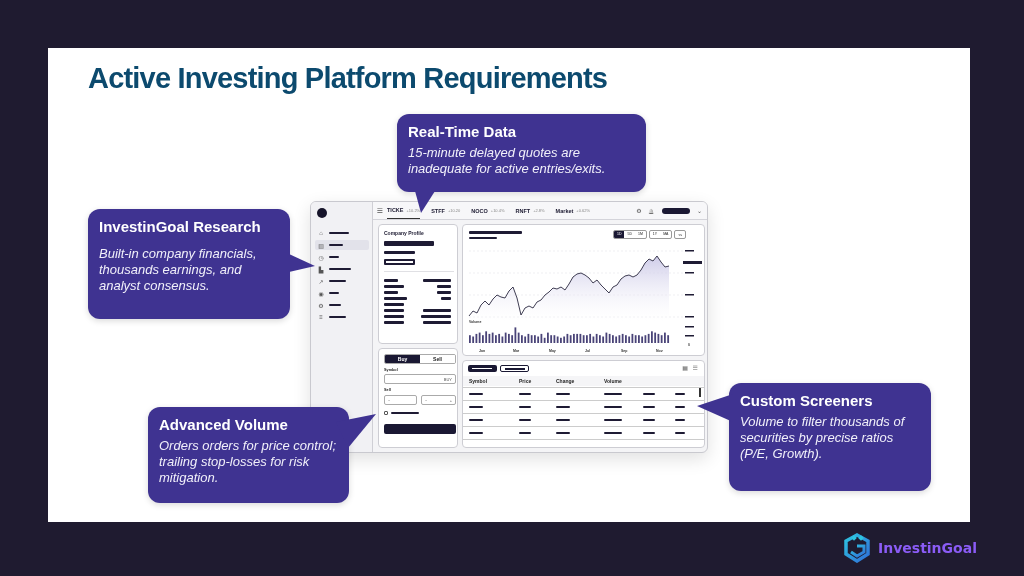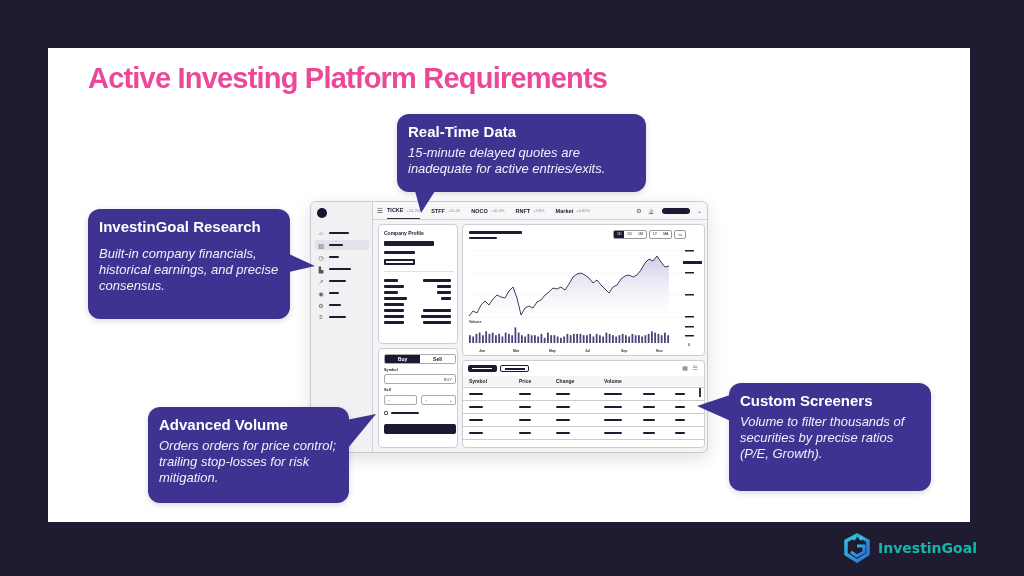--- a/index.html
+++ b/index.html
@@ -1,19 +1,19 @@
 <!DOCTYPE html>
 <html><head>
 <meta charset="utf-8">
 <style>
   * { box-sizing: border-box; margin: 0; padding: 0; }
   html, body { width: 1024px; height: 576px; overflow: hidden; }
   body { background: #1f1b30; font-family: "Liberation Sans", sans-serif; position: relative; }
   .slide { position: absolute; left: 48px; top: 48px; width: 922px; height: 474px; background: #ffffff; }
-  .slide-title { position: absolute; left: 40px; top: 14px; font-size: 29px; font-weight: 700; color: #ec4899; letter-spacing: -0.8px; font-family: "Liberation Sans", sans-serif; }
+  .slide-title { position: absolute; left: 40px; top: 14px; font-size: 29px; font-weight: 700; color: #0c4a6e; letter-spacing: -0.8px; font-family: "Liberation Sans", sans-serif; }
 
   
   .app { position: absolute; left: 262px; top: 153px; width: 398px; height: 252px; background: #f4f4f6; border: 1px solid #c9c9cf; border-radius: 6px; box-shadow: 0 6px 18px rgba(0,0,0,0.12); overflow: hidden; }
   .app-side { position: absolute; left: 0; top: 0; width: 62px; height: 100%; background: #f1f1f4; border-right: 1px solid #cfcfd5; }
   .app-logo { position: absolute; left: 6px; top: 6px; width: 10px; height: 10px; border-radius: 50%; background: #16142a; }
   .side-item { position: absolute; left: 4px; height: 10px; width: 54px; display: flex; align-items: center; border-radius: 2px; }
   .side-item.active { background: #e2e2ea; }
   .side-item .ico { width: 8px; font-size: 6px; color: #555; text-align: center; margin-left: 2px; }
   .side-item .bar { height: 2px; background: #1e1b34; margin-left: 4px; border-radius: 1px; }
 
@@ -51,21 +51,21 @@
   .scr-head span { position: absolute; }
   .scr-row { position: absolute; left: 0; width: 100%; height: 11px; border-top: 1px solid #ccc; }
 
   
   .callout { position: absolute; background: #3f3391; color: #fff; border-radius: 12px; padding: 9px 11px; box-shadow: 0 2px 6px rgba(0,0,0,0.15); }
   .callout h3 { font-size: 15px; font-weight: 700; margin-bottom: 5px; font-family: "Liberation Sans", sans-serif; }
   .callout p { font-size: 13px; line-height: 16px; color: #f1f0fa; font-family: "Liberation Sans", sans-serif; font-style: italic; }
   .tail { position: absolute; width: 0; height: 0; }
 
   .brand { position: absolute; left: 842px; top: 533px; display: flex; align-items: center; gap: 6px; }
-  .brand-name { color: #14b8a6; font-size: 14px; font-weight: 700; font-family: "DejaVu Sans", sans-serif; }
+  .brand-name { color: #8b5cf6; font-size: 14px; font-weight: 700; font-family: "DejaVu Sans", sans-serif; }
 </style>
 </head>
 <body>
 
 <div class="slide">
   <div class="slide-title">Active Investing Platform Requirements</div>
 
   <div class="app">
     <div class="app-side">
       <div class="app-logo"></div>
@@ -345,21 +345,21 @@
   </div>
 
   <div class="callout" style="left:349px;top:66px;width:249px;height:78px;">
     <h3>Real-Time Data</h3>
     <p>15-minute delayed quotes are inadequate for active entries/exits.</p>
   </div>
   <div class="tail" style="left:367px;top:143px;border-left:6px solid transparent;border-right:14px solid transparent;border-top:22px solid #3f3391;"></div>
 
   <div class="callout" style="left:40px;top:161px;width:202px;height:110px;">
     <h3 style="margin-bottom:11px">InvestinGoal Research</h3>
-    <p>Built-in company financials, historical earnings, and precise consensus.</p>
+    <p>Built-in company financials, thousands earnings, and analyst consensus.</p>
   </div>
   <div class="tail" style="left:241px;top:206px;border-top:12px solid transparent;border-bottom:6px solid transparent;border-left:26px solid #3f3391;"></div>
 
   <div class="callout" style="left:100px;top:359px;width:201px;height:96px;">
     <h3>Advanced Volume</h3>
     <p>Orders orders for price control; trailing stop-losses for risk mitigation.</p>
   </div>
   <div class="tail" style="left:290px;top:362px;border-bottom:28px solid #3f3391;border-right:0;border-left:0;width:0;"></div>
   <svg style="position:absolute;left:288px;top:366px" width="40" height="40">
       <polygon points="0,8 40,0 12,34" fill="#3f3391"></polygon>

